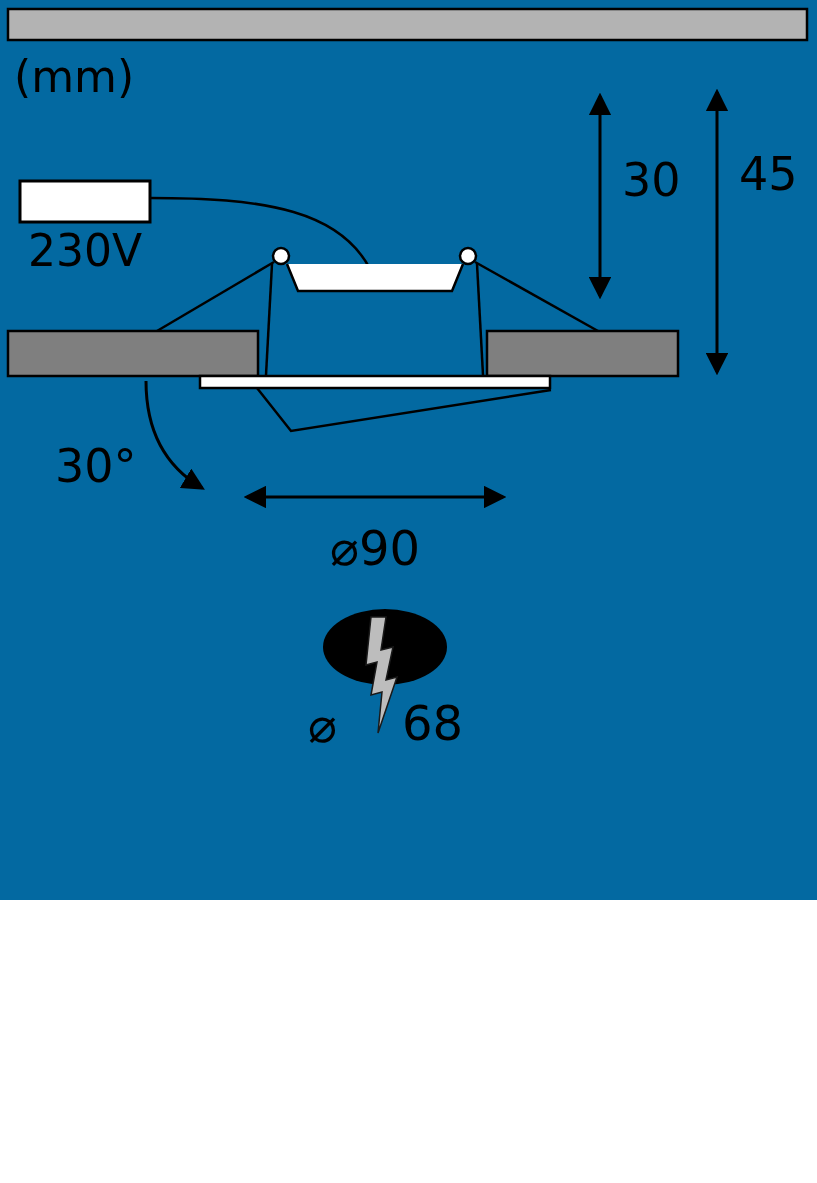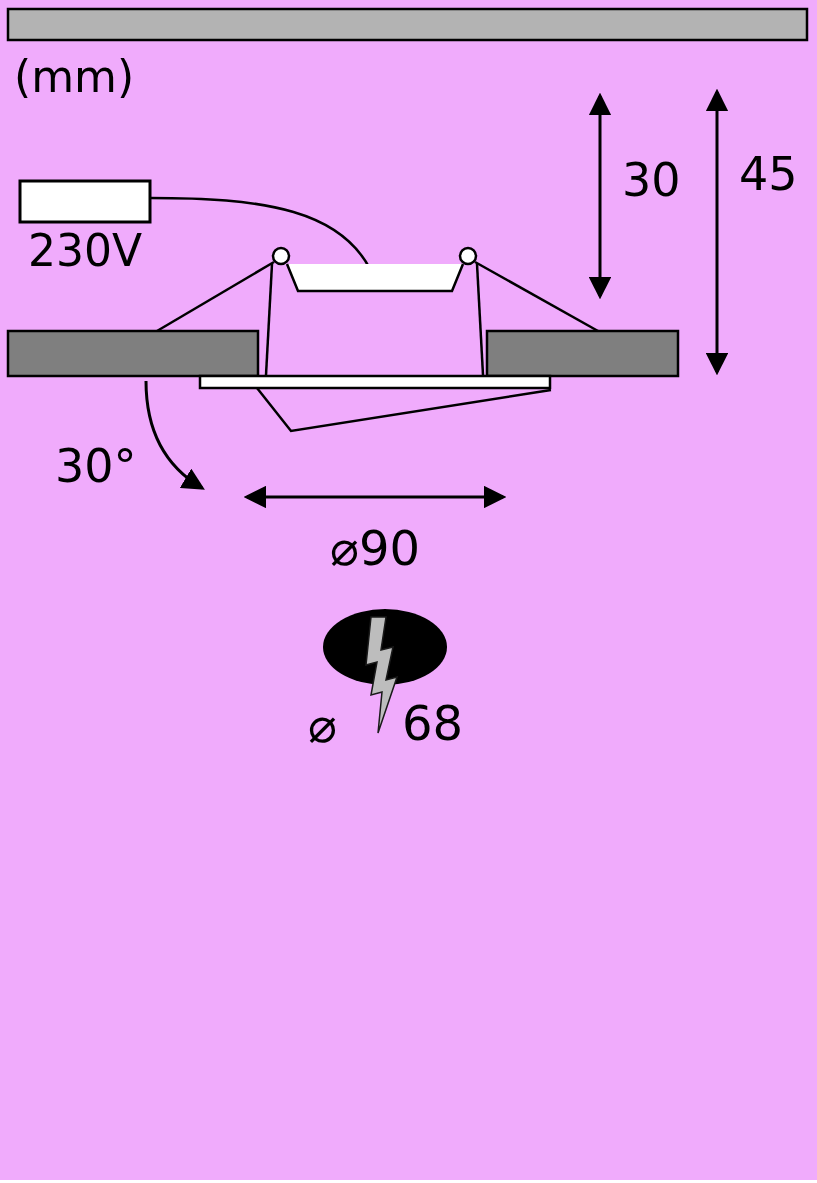--- a/index.html
+++ b/index.html
@@ -3,22 +3,22 @@
 <meta charset="utf-8">
 <style>
   html, body {
     margin: 0;
     padding: 0;
     background: #ffffff;
   }
   .page {
     position: relative;
     width: 817px;
-    height: 1180px;
-    background: #f0abfc;
+    height: 900px;
+    background: #0369a1;
     overflow: hidden;
   }
   svg {
     display: block;
   }
   .label {
     font-family: "DejaVu Sans", "Liberation Sans", sans-serif;
     fill: #000000;
   }
   .lbl-44 { font-size: 44px; }

